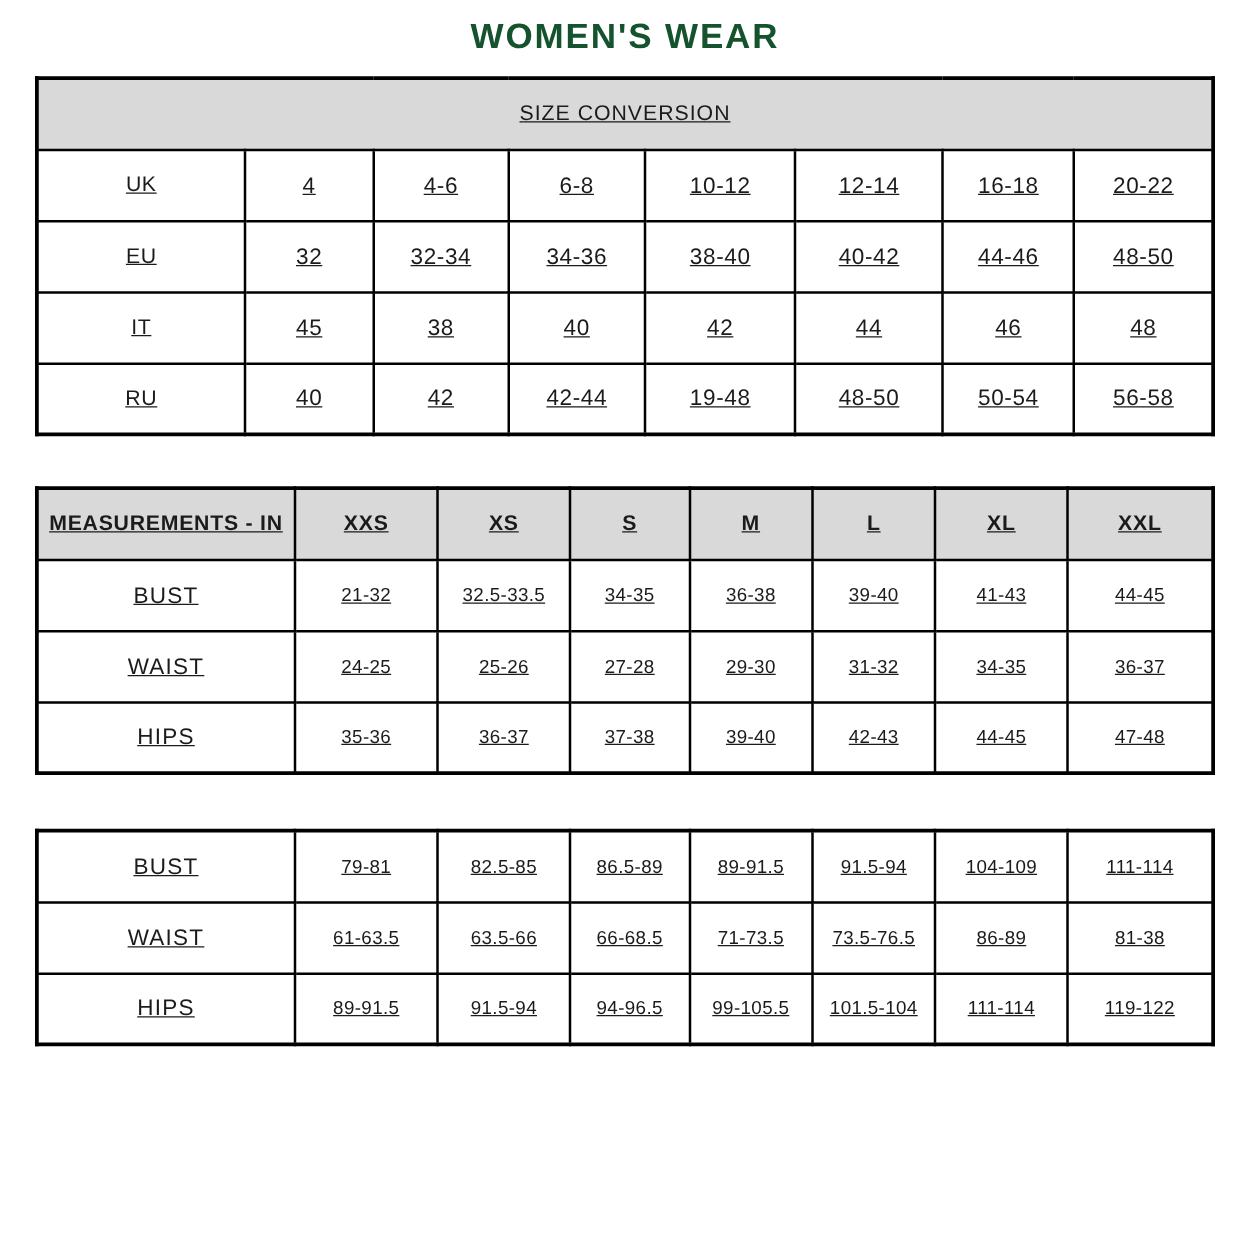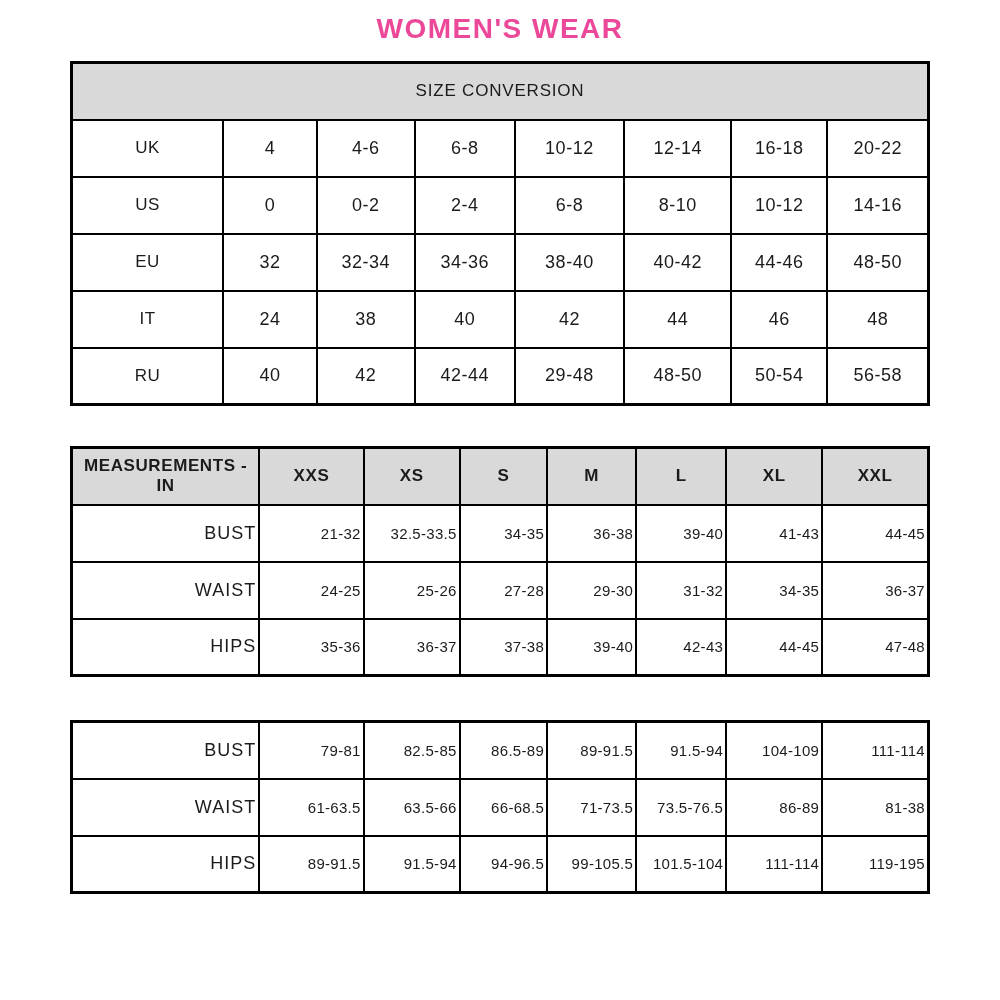--- a/index.html
+++ b/index.html
@@ -7,28 +7,29 @@
   body {
     font-family: "Liberation Sans", sans-serif;
     color: #1b1b1b;
     padding-top: 13px;
   }
   .page-title {
     text-align: center;
     font-size: 28px;
     font-weight: 700;
     letter-spacing: 1.5px;
-    color: #ec4899;
+    color: #14532d;
     margin-bottom: 12px;
   }
   .tbl {
-    width: 860px;
+    width: 944px;
     margin: 16px auto;
     border-collapse: collapse;
     table-layout: fixed;
+    text-decoration: underline;
   }
   .tbl td, .tbl th {
     border: 2px solid #000000;
     text-align: center;
     vertical-align: middle;
     height: 57px;
     padding: 0 2px;
     font-weight: 400;
   }
   .tbl { border: 3px solid #000000; }
@@ -39,21 +40,21 @@
     letter-spacing: 0.8px;
   }
   .conv-head td { font-size: 17px; letter-spacing: 1px; }
   .conv-row td { font-size: 18px; letter-spacing: 0.5px; }
   .conv-row td.row-label, .conv-head td.row-label { font-size: 17px; }
   .meas-head td {
     font-weight: 700;
     font-size: 17px;
     letter-spacing: 0.6px;
   }
-  .meas-row td { font-size: 15px; letter-spacing: 0.3px; text-align: right; }
+  .meas-row td { font-size: 15px; letter-spacing: 0.3px; }
   .meas-row td.row-label { font-size: 18px; letter-spacing: 1px; }
   .gap8 { height: 8px; }
   .gap10 { height: 11px; }
 </style>
 </head>
 <body>
 
 <h1 class="page-title">WOMEN'S WEAR</h1>
 
 <table class="tbl">
@@ -75,55 +76,45 @@
     <td class="row-label">UK</td>
     <td>4</td>
     <td>4-6</td>
     <td>6-8</td>
     <td>10-12</td>
     <td>12-14</td>
     <td>16-18</td>
     <td>20-22</td>
   </tr>
   <tr class="conv-row">
-    <td class="row-label">US</td>
-    <td>0</td>
-    <td>0-2</td>
-    <td>2-4</td>
-    <td>6-8</td>
-    <td>8-10</td>
-    <td>10-12</td>
-    <td>14-16</td>
-  </tr>
-  <tr class="conv-row">
     <td class="row-label">EU</td>
     <td>32</td>
     <td>32-34</td>
     <td>34-36</td>
     <td>38-40</td>
     <td>40-42</td>
     <td>44-46</td>
     <td>48-50</td>
   </tr>
   <tr class="conv-row">
     <td class="row-label">IT</td>
-    <td>24</td>
+    <td>45</td>
     <td>38</td>
     <td>40</td>
     <td>42</td>
     <td>44</td>
     <td>46</td>
     <td>48</td>
   </tr>
   <tr class="conv-row">
     <td class="row-label">RU</td>
     <td>40</td>
     <td>42</td>
     <td>42-44</td>
-    <td>29-48</td>
+    <td>19-48</td>
     <td>48-50</td>
     <td>50-54</td>
     <td>56-58</td>
   </tr>
 </tbody>
   </table>
 
 <div class="gap8"></div>
 
 <table class="tbl">
@@ -216,16 +207,16 @@
     <td>81-38</td>
   </tr>
   <tr class="meas-row">
     <td class="row-label">HIPS</td>
     <td>89-91.5</td>
     <td>91.5-94</td>
     <td>94-96.5</td>
     <td>99-105.5</td>
     <td>101.5-104</td>
     <td>111-114</td>
-    <td>119-195</td>
+    <td>119-122</td>
   </tr>
 </tbody>
   </table>
 
 </body></html>

